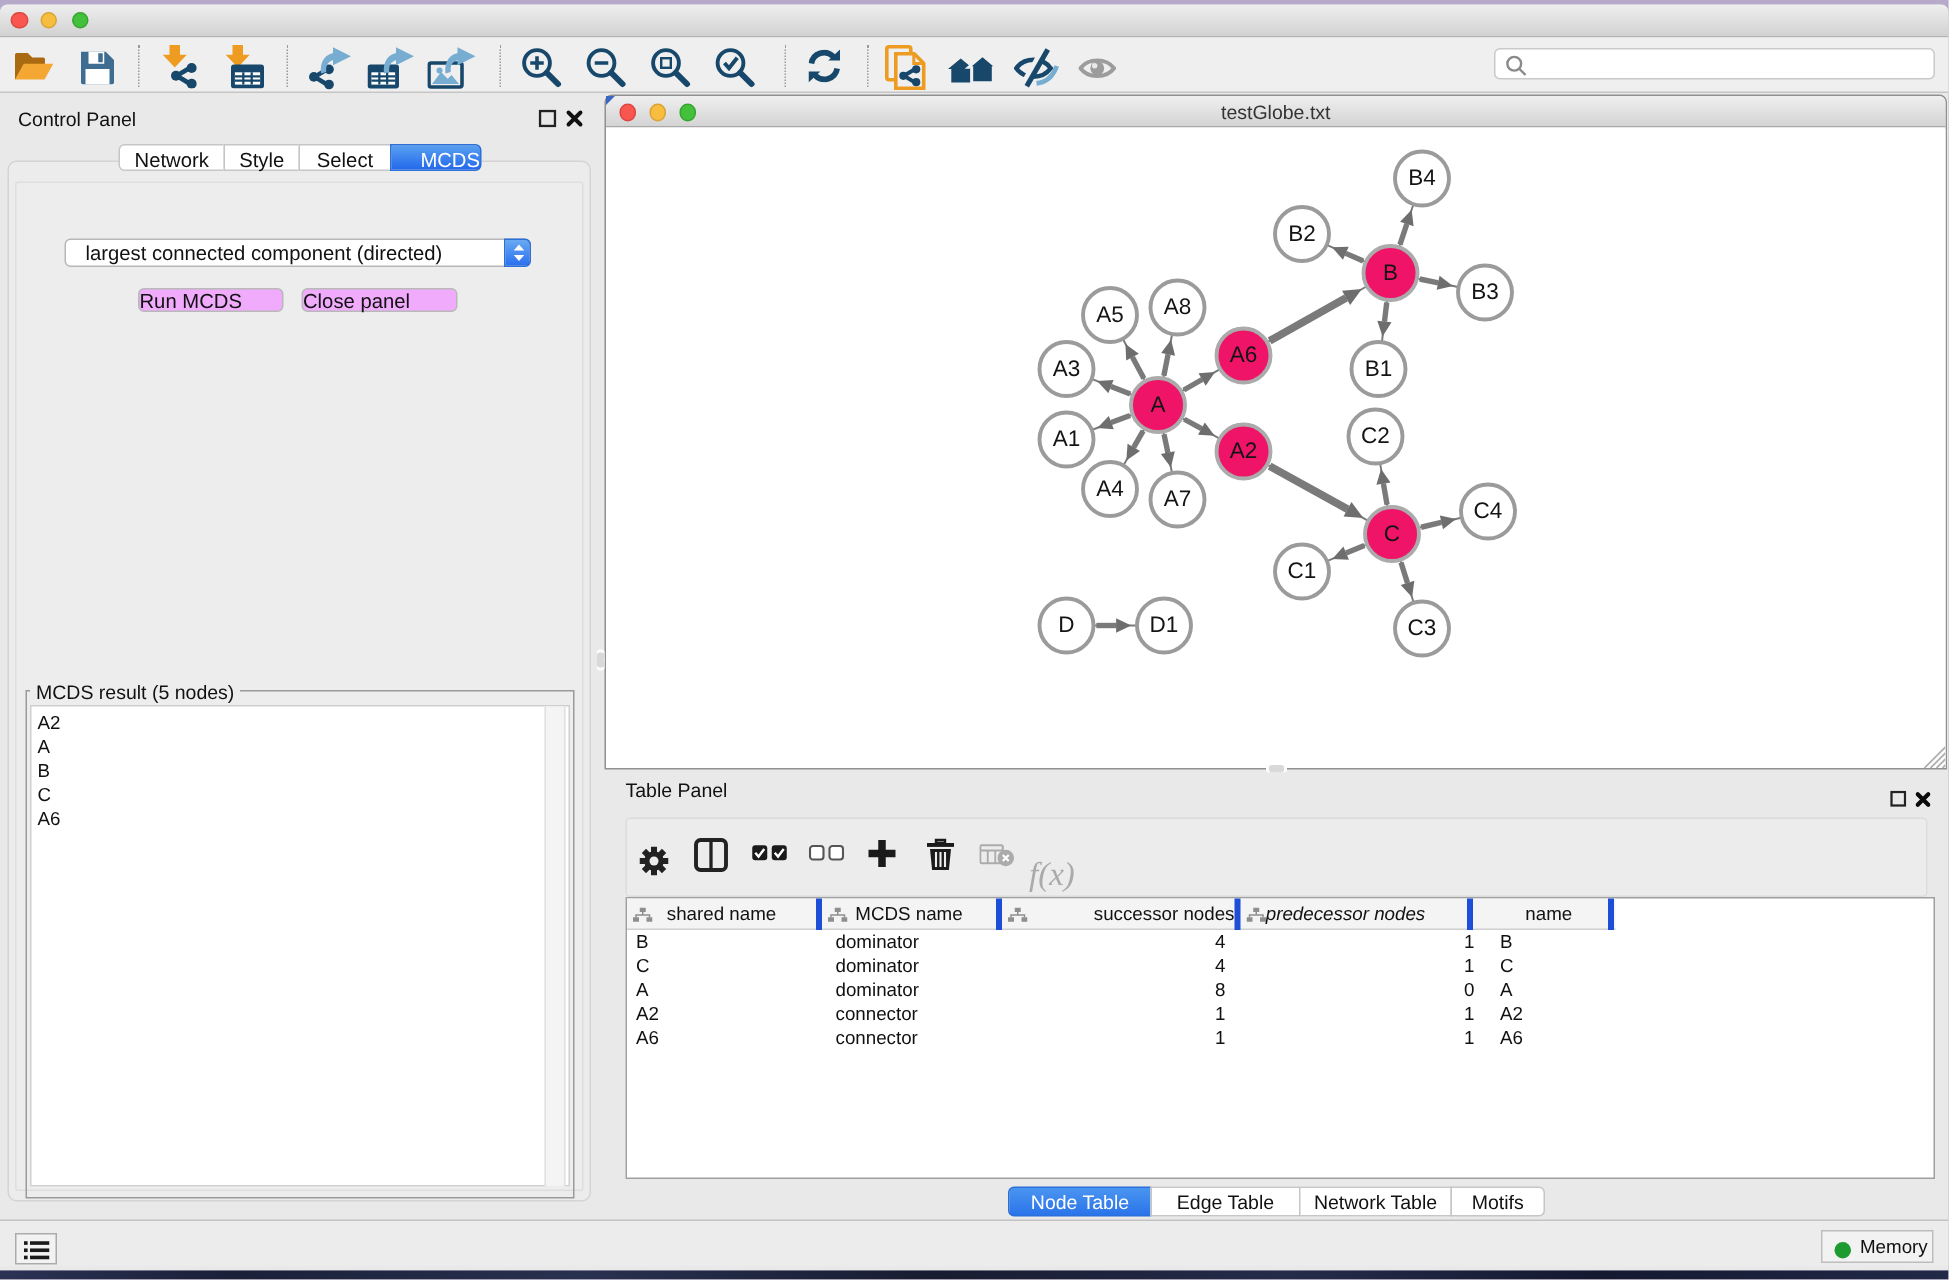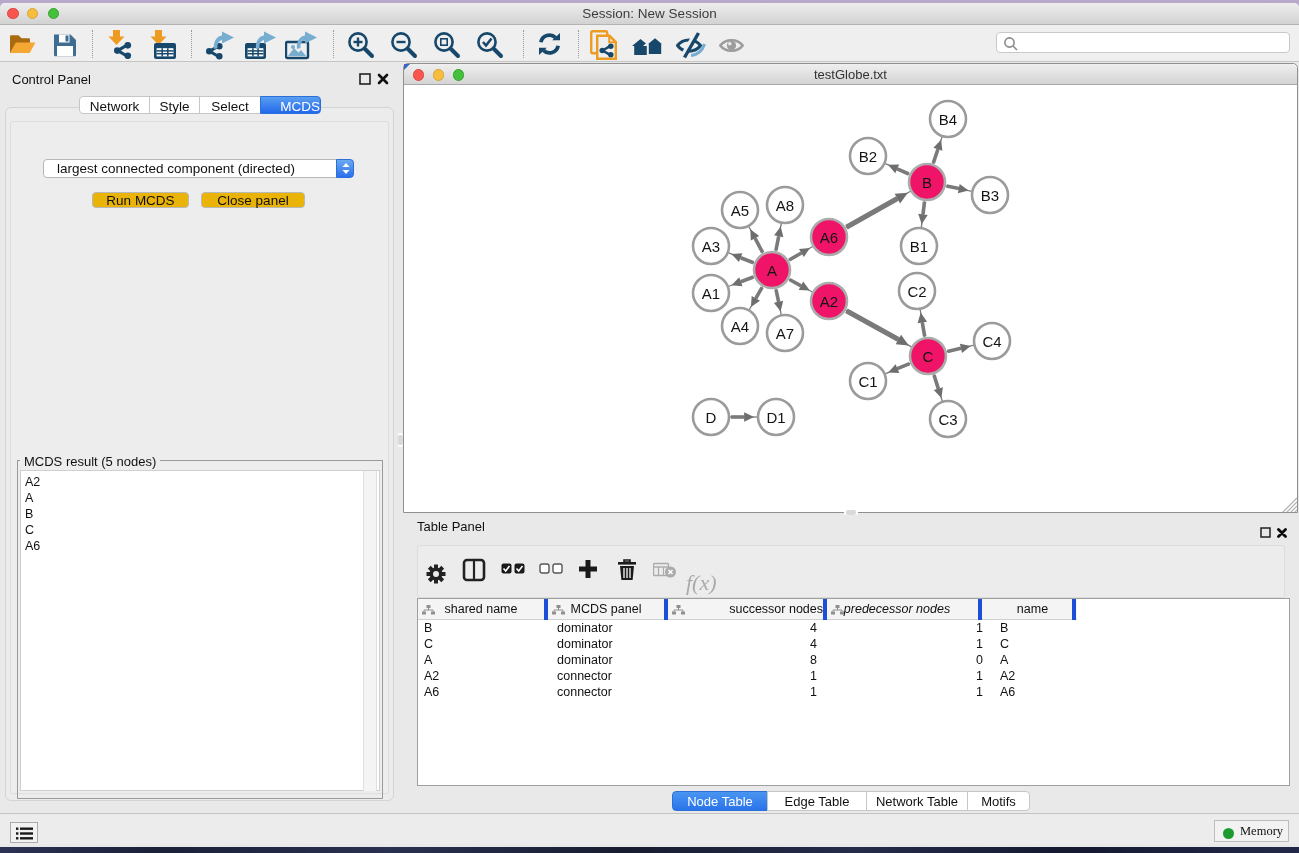--- a/index.html
+++ b/index.html
@@ -37,23 +37,23 @@
 .tab.sel { background:linear-gradient(#5a9ff0,#2269ec); color:#fff;
   border-color:#2b6fd8; }
 #optlbl { position:absolute; left:0; width:100%; top:76px; text-align:center;
   font-size:13px; color:#111; }
 #combo { position:absolute; left:43px; top:98px; width:311px; height:19px;
   background:#fff; border:1px solid #b7b7b7; border-radius:4px;
   font-size:13.5px; color:#111; line-height:17px; padding-left:13px; }
 #combo .step { position:absolute; right:-1px; top:-1px; width:18px; height:19px;
   border-radius:0 4px 4px 0; background:linear-gradient(#6aa9f2,#2a70ee);
   border:1px solid #2b6fd8; }
-.btn { position:absolute; top:131px; height:16px; background:#eab308;
+.btn { position:absolute; top:131px; height:16px; background:#f0abfc;
   border:1px solid #b9b9b9; border-radius:4px; font-size:13.5px; color:#111;
-  text-align:center; line-height:15px; }
+  line-height:15px; }
 #fieldset { position:absolute; left:17px; top:399px; width:366px; height:339px;
   border:1px solid #9a9a9a; }
 #fieldset .legend { position:absolute; left:2px; top:-7px; background:#ededed;
   padding:0 4px; font-size:13px; color:#111; }
 #listbox { position:absolute; left:2px; top:9px; width:360px; height:321px;
   background:#fff; border:1px solid #cfcfcf; font-size:12.5px; color:#111; }
 #listbox .it { padding-left:4px; height:16px; line-height:16px; } #listbox { padding-top:3px; }
 #listbox .sb { position:absolute; right:2px; top:0px; width:14px; height:320px;
   background:#f4f4f4; border-left:1px solid #e0e0e0; border-right:1px solid #e0e0e0; }
 
@@ -85,35 +85,34 @@
   line-height:19px; }
 .btab.sel { background:linear-gradient(#4a95f0,#2a74ea); color:#fff;
   border-color:#2b6fd8; }
 
 #statusbar { position:absolute; left:0; top:810px; width:1299px; height:31px;
   background:#ececec; border-top:1px solid #c2c2c2; }
 #listbtn { position:absolute; left:10px; top:8px; width:28px; height:21px;
   background:#f2f2f2; border:1px solid #ababab; }
 #membtn { position:absolute; left:1214px; top:6px; width:75px; height:22px;
   background:#f2f2f2; border:1px solid #bdbdbd; font-size:12.5px; color:#111;
-  line-height:20px; padding-left:25px;font-family:Liberation Serif, serif; }
+  line-height:20px; padding-left:25px; }
 #membtn .dot { position:absolute; left:8px; top:6.5px; width:11px; height:11px;
   border-radius:50%; background:#1d9b31; }
 
 #deskbot { position:absolute; left:0; top:847px; width:1299px; height:6px;
   background:linear-gradient(90deg,#2b3254,#1a2038 12%,#293150 30%,#171c30 48%,#252c4a 66%,#141930 82%,#222948 100%); }
 </style>
 </head>
 <body>
 <div id="mainwin">
   <div id="titlebar">
     <div class="tl" style="left:7px;top:4.5px;background:#f9564f;border:0.5px solid #dd4741;"></div>
     <div class="tl" style="left:26.5px;top:4.5px;background:#f6bd3e;border:0.5px solid #daa335;"></div>
     <div class="tl" style="left:47.5px;top:4.5px;background:#44c13c;border:0.5px solid #35a52e;"></div>
-    <div class="ttl">Session: New Session</div>
   </div>
   <div id="toolbar">
       <svg class="abs" style="left:9px;top:9px" width="27" height="23" viewBox="0 0 27 23">
         <path d="M1,19 V2.5 a1.2,1.2 0 0 1 1.2,-1.2 h7.3 l3,3 h7.3 a1.2,1.2 0 0 1 1.2,1.2 v3" fill="#a96a12"></path>
         <path d="M1,19 L6.8,8.5 h19.7 L20.7,19 z" fill="#f5a733"></path>
       </svg>
 <svg class="abs" style="left:52px;top:8px" width="26" height="24" viewBox="0 0 26 24">
         <path d="M2,1.5 h16.5 l5.5,5.5 v15 a1.2,1.2 0 0 1 -1.2,1.2 h-19.6 a1.2,1.2 0 0 1 -1.2,-1.2 z" fill="#3f6d92"></path>
         <rect x="7" y="1.5" width="10.5" height="8" fill="#fff"></rect>
         <rect x="13.5" y="2.5" width="3" height="6" fill="#3f6d92"></rect>
@@ -469,21 +468,21 @@
 <svg class="abs" style="left:4px;top:6px" width="13" height="10" viewBox="0 0 13 10">
             <g fill="#8f8f8f">
               <rect x="4.5" y="0" width="4" height="3"></rect>
               <rect x="0" y="6.5" width="4" height="3"></rect>
               <rect x="9" y="6.5" width="4" height="3"></rect>
             </g>
             <g stroke="#8f8f8f" stroke-width="1">
               <path d="M6.5,3 v2 M2,6.5 v-1.5 h9 v1.5" fill="none"></path>
             </g>
           </svg>
-<div class="th" style="left:130px;width:120px;">MCDS panel</div>
+<div class="th" style="left:130px;width:120px;">MCDS name</div>
 <svg class="abs" style="left:134px;top:6px" width="13" height="10" viewBox="0 0 13 10">
             <g fill="#8f8f8f">
               <rect x="4.5" y="0" width="4" height="3"></rect>
               <rect x="0" y="6.5" width="4" height="3"></rect>
               <rect x="9" y="6.5" width="4" height="3"></rect>
             </g>
             <g stroke="#8f8f8f" stroke-width="1">
               <path d="M6.5,3 v2 M2,6.5 v-1.5 h9 v1.5" fill="none"></path>
             </g>
           </svg>

